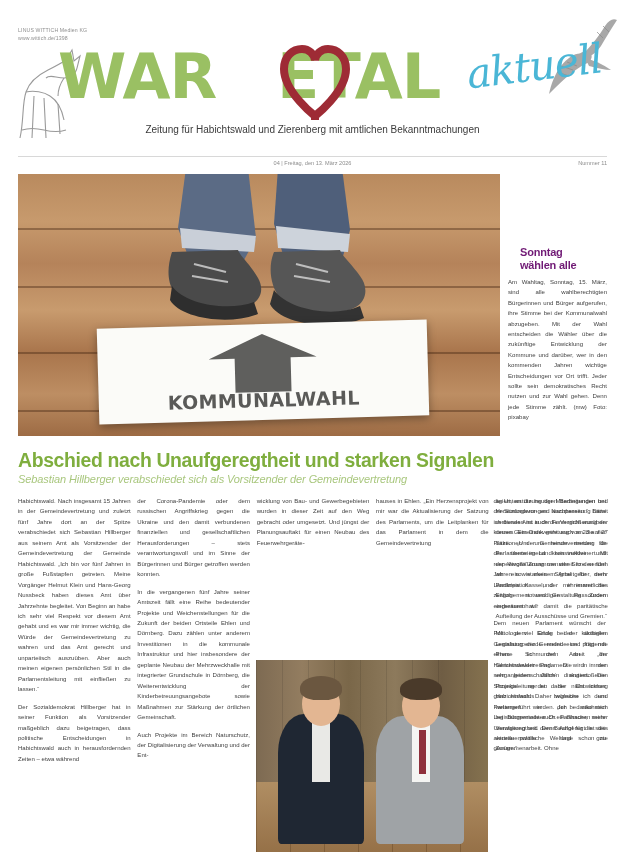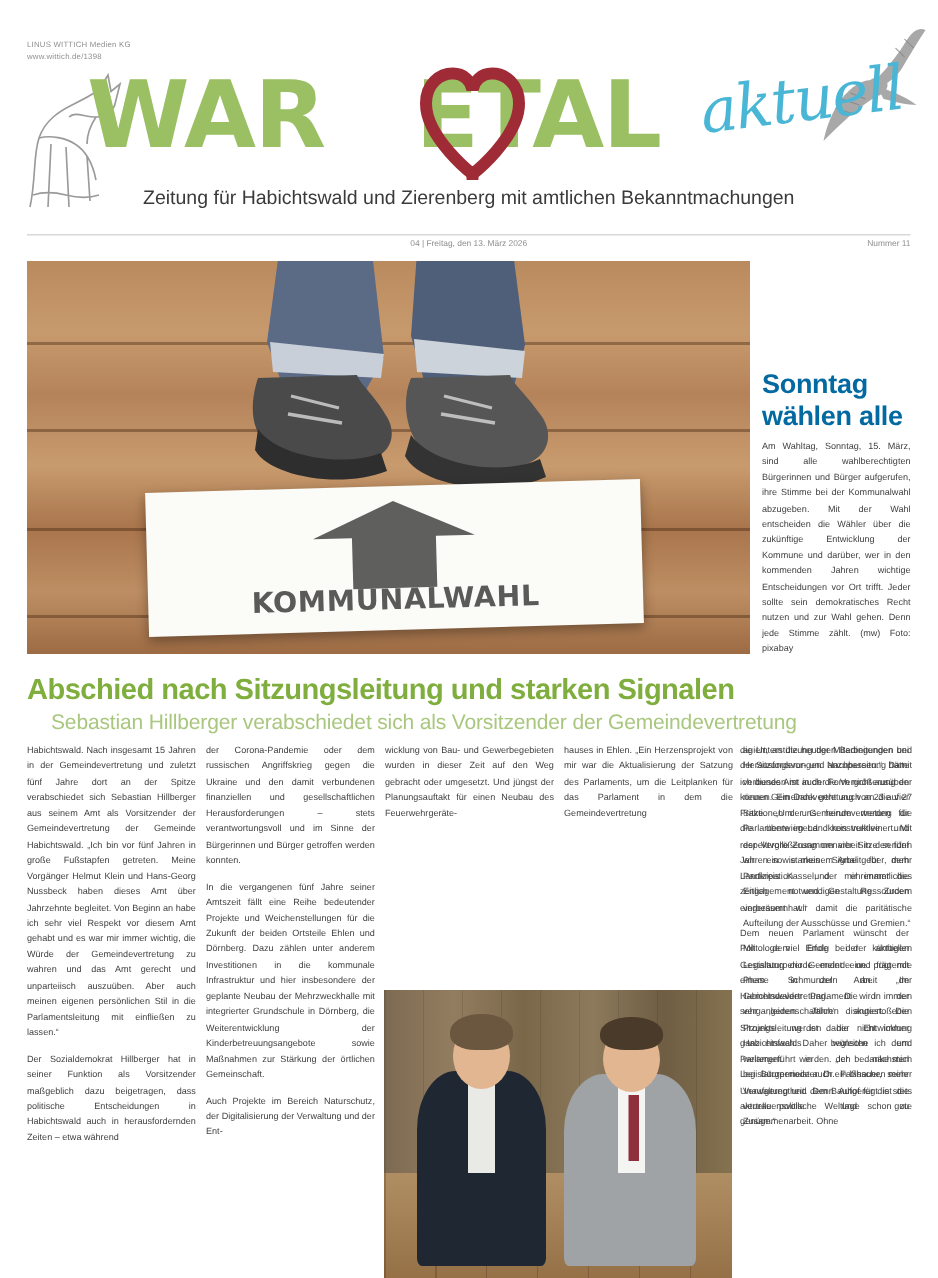--- a/index.html
+++ b/index.html
@@ -31,21 +31,21 @@
     font-family:"DejaVu Serif", serif;
     font-style:italic;font-size:41px;color:#4ab6d6;
     transform:rotate(-7deg);transform-origin:right bottom;
     letter-spacing:-1px;
   }
   .wolf{position:absolute;left:14px;top:34px;width:70px;height:108px;}
   .hawk{position:absolute;right:6px;top:18px;width:72px;height:82px;}
 
   .tagline{
     position:absolute;left:0;top:124px;width:625px;text-align:center;
-    font-size:13px;color:#3a3a3a;font-weight:400;
+    font-size:10px;color:#3a3a3a;font-weight:400;
   }
   .dateline{
     position:absolute;left:18px;right:18px;top:156px;
     border-top:1px solid #d8d8d8;padding-top:3px;
     display:flex;justify-content:space-between;align-items:center;
     font-size:5.6px;color:#8d8d8d;
   }
   .dateline .center{position:absolute;left:0;right:0;text-align:center;}
 
   
@@ -64,33 +64,33 @@
   .hero-arrow{position:absolute;left:50%;top:8px;transform:translateX(-50%);}
   .hero-kw{
     position:absolute;left:0;right:0;bottom:9px;text-align:center;
     font-family:"DejaVu Sans", sans-serif;font-weight:bold;
     font-size:19px;letter-spacing:.4px;color:#5a5a58;
   }
 
   
   .sidebar{position:absolute;left:508px;top:246px;width:99px;}
   .sidebar h2{
-    margin:0 0 6px 0;font-size:18px;line-height:1.14;color:#0369a1;
+    margin:0 0 6px 12px;font-size:11px;line-height:1.14;color:#701a75;
     font-weight:bold;font-family:"Liberation Sans",sans-serif;letter-spacing:-.2px;
   }
   .sidebar p{margin:0;font-size:6.05px;line-height:1.72;text-align:justify;color:#3f3f3f;hyphens:auto;}
 
   
   .headline-block{position:absolute;left:18px;top:450px;width:589px;}
   .headline{
     margin:0;font-size:19.4px;font-weight:bold;color:#7fae3e;
     letter-spacing:-.35px;line-height:1.1;
   }
   .subhead{
-    margin:2px 0 0 16px;font-size:14px;color:#a9c77e;font-weight:400;letter-spacing:-.1px;
+    margin:2px 0 0 0;font-size:11px;color:#a9c77e;font-weight:400;letter-spacing:-.1px;font-style:italic;
   }
 
   
   .cols{position:absolute;left:18px;top:496px;width:589px;height:350px;
     display:grid;grid-template-columns:repeat(5,112.6px);column-gap:6.75px;}
   .col{font-size:6.05px;line-height:1.73;text-align:justify;color:#3f3f3f;hyphens:auto;position:relative;}
   .col p{margin:0 0 7px 0;}
   .photo{
     position:absolute;left:0;width:232px;height:196px;overflow:hidden;background:#b9b2a6;
   }
@@ -206,21 +206,21 @@
 
   <div class="sidebar">
     <h2>
       <span>Sonntag</span><br>
       <span>wählen alle</span>
     </h2>
     <p>Am Wahltag, Sonntag, 15. März, sind alle wahlberechtigten Bürgerinnen und Bürger aufgerufen, ihre Stimme bei der Kommunalwahl abzugeben. Mit der Wahl entscheiden die Wähler über die zukünftige Entwicklung der Kommune und darüber, wer in den kommenden Jahren wichtige Entscheidungen vor Ort trifft. Jeder sollte sein demokratisches Recht nutzen und zur Wahl gehen. Denn jede Stimme zählt. (mw) Foto: pixabay</p>
   </div>
 
   <div class="headline-block">
-    <h1 class="headline">Abschied nach Sitzungsleitung und starken Signalen</h1>
+    <h1 class="headline">Abschied nach Unaufgeregtheit und starken Signalen</h1>
     <div class="subhead">Sebastian Hillberger verabschiedet sich als Vorsitzender der Gemeindevertretung</div>
   </div>
 
   <div class="cols">
 
     <div class="col">
       <p class="lead">Habichtswald. Nach insgesamt 15 Jahren in der Gemeindevertretung und zuletzt fünf Jahre dort an der Spitze verabschiedet sich Sebastian Hillberger aus seinem Amt als Vorsitzender der Gemeindevertretung der Gemeinde Habichtswald. „Ich bin vor fünf Jahren in große Fußstapfen getreten. Meine Vorgänger Helmut Klein und Hans-Georg Nussbeck haben dieses Amt über Jahrzehnte begleitet. Von Beginn an habe ich sehr viel Respekt vor diesem Amt gehabt und es war mir immer wichtig, die Würde der Gemeindevertretung zu wahren und das Amt gerecht und unparteiisch auszuüben. Aber auch meinen eigenen persönlichen Stil in die Parlamentsleitung mit einfließen zu lassen.“</p>
       <p>Der Sozialdemokrat Hillberger hat in seiner Funktion als Vorsitzender maßgeblich dazu beigetragen, dass politische Entscheidungen in Habichtswald auch in herausfordernden Zeiten – etwa während</p>
     </div>
 

